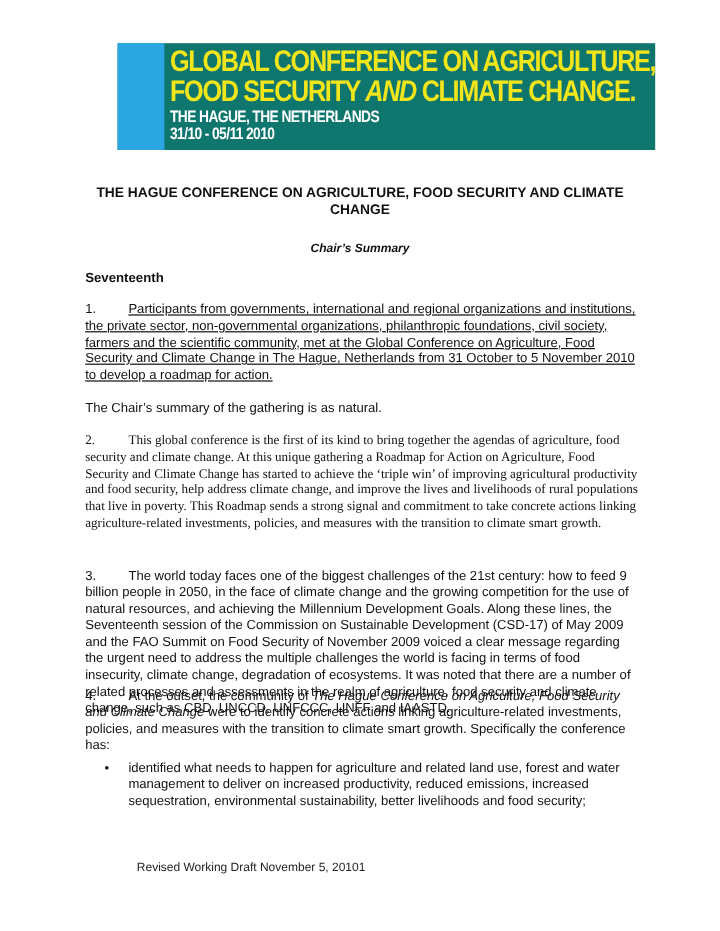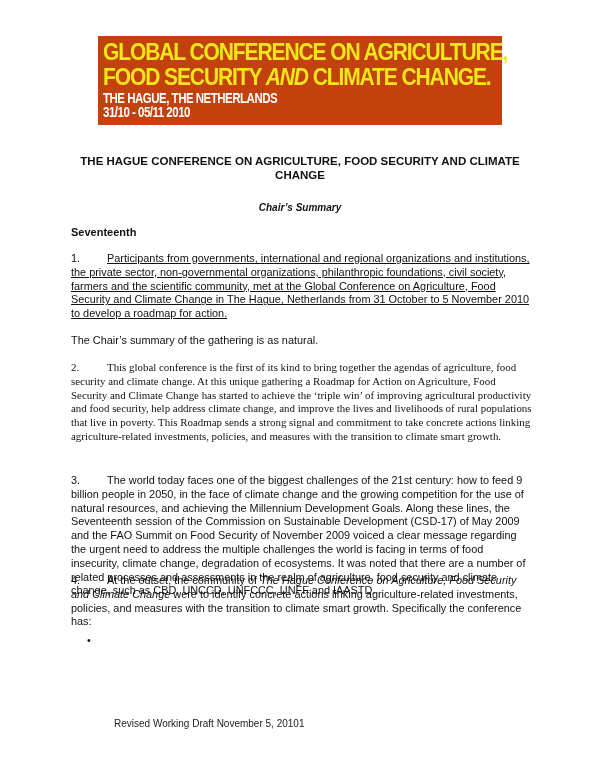--- a/index.html
+++ b/index.html
@@ -1,19 +1,19 @@
 <!DOCTYPE html>
 <html><head>
 <meta charset="utf-8">
 <style>
   html, body { margin:0; padding:0; background:#ffffff; }
   body { width:600px; height:776px; position:relative; overflow:hidden;
          font-family:"Liberation Sans", sans-serif; color:#111; }
-  .banner { position:absolute; left:98px; top:36px; width:404px; height:89px;
-            background:#c2410c; display:flex; }
+  .banner { position:absolute; left:98px; top:36px; width:448px; height:89px;
+            background:#0f766e; display:flex; }
   .banner-left { width:50px; height:89px; position:relative; background:#2aa6e0; overflow:hidden; }
   .banner-right { flex:1; padding:3px 0 0 5px; }
   .banner-title { color:#f2e61a; font-weight:bold; font-size:21px; line-height:21px; letter-spacing:-1.1px;
             transform:scaleY(1.18); transform-origin:top left; white-space:nowrap; }
   .banner-title i { font-style:italic; }
   .banner-sub { color:#ffffff; font-weight:bold; font-size:11.5px; line-height:12px; letter-spacing:-0.5px;
             margin-top:10px; white-space:nowrap; transform:scaleY(1.2); transform-origin:top left; }
   .doc-title { position:absolute; left:60px; width:480px; top:154px; text-align:center;
             font-weight:bold; font-size:11.5px; line-height:14px; }
   .chair { position:absolute; left:60px; width:480px; top:202px; text-align:center;
@@ -70,18 +70,19 @@
 <div class="para" style="top:474px;">
   <span class="num">3.</span><span>The world today faces one of the biggest challenges of the 21st century: how to feed 9 billion people in 2050, in the face of climate change and the growing competition for the use of natural resources, and achieving the Millennium Development Goals. Along these lines, the Seventeenth session of the Commission on Sustainable Development (CSD-17) of May 2009 and the FAO Summit on Food Security of November 2009 voiced a clear message regarding the urgent need to address the multiple challenges the world is facing in terms of food insecurity, climate change, degradation of ecosystems. It was noted that there are a number of related processes and assessments in the realm of agriculture, food security and climate change, such as CBD, UNCCD, UNFCCC, UNFF and IAASTD.</span>
 </div>
 
 <div class="para" style="top:574px;">
   <span class="num">4.</span><span>At the outset, the community of </span><i>The Hague Conference on Agriculture, Food Security and Climate Change</i><span> were to identify concrete actions linking agriculture-related investments, policies, and measures with the transition to climate smart growth. Specifically the conference has:</span>
 </div>
 
 <div class="bullet">
   <span class="dot">•</span>
+  <span>identified what needs to happen for agriculture and related land use, forest and water management to deliver on increased productivity, reduced emissions, increased sequestration, environmental sustainability, better livelihoods and food security;</span>
 </div>
 
 <div class="footer">
   <span>Revised Working Draft November 5, 2010</span>
   <span class="pg">1</span>
 </div>
 
 </body></html>

